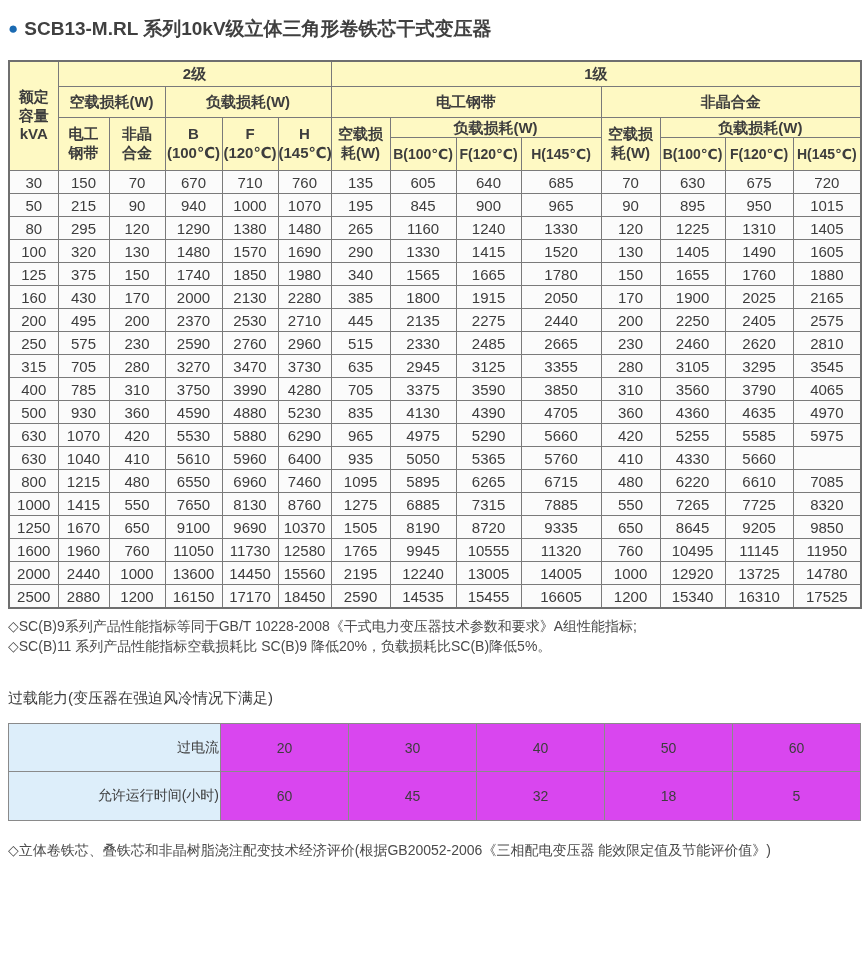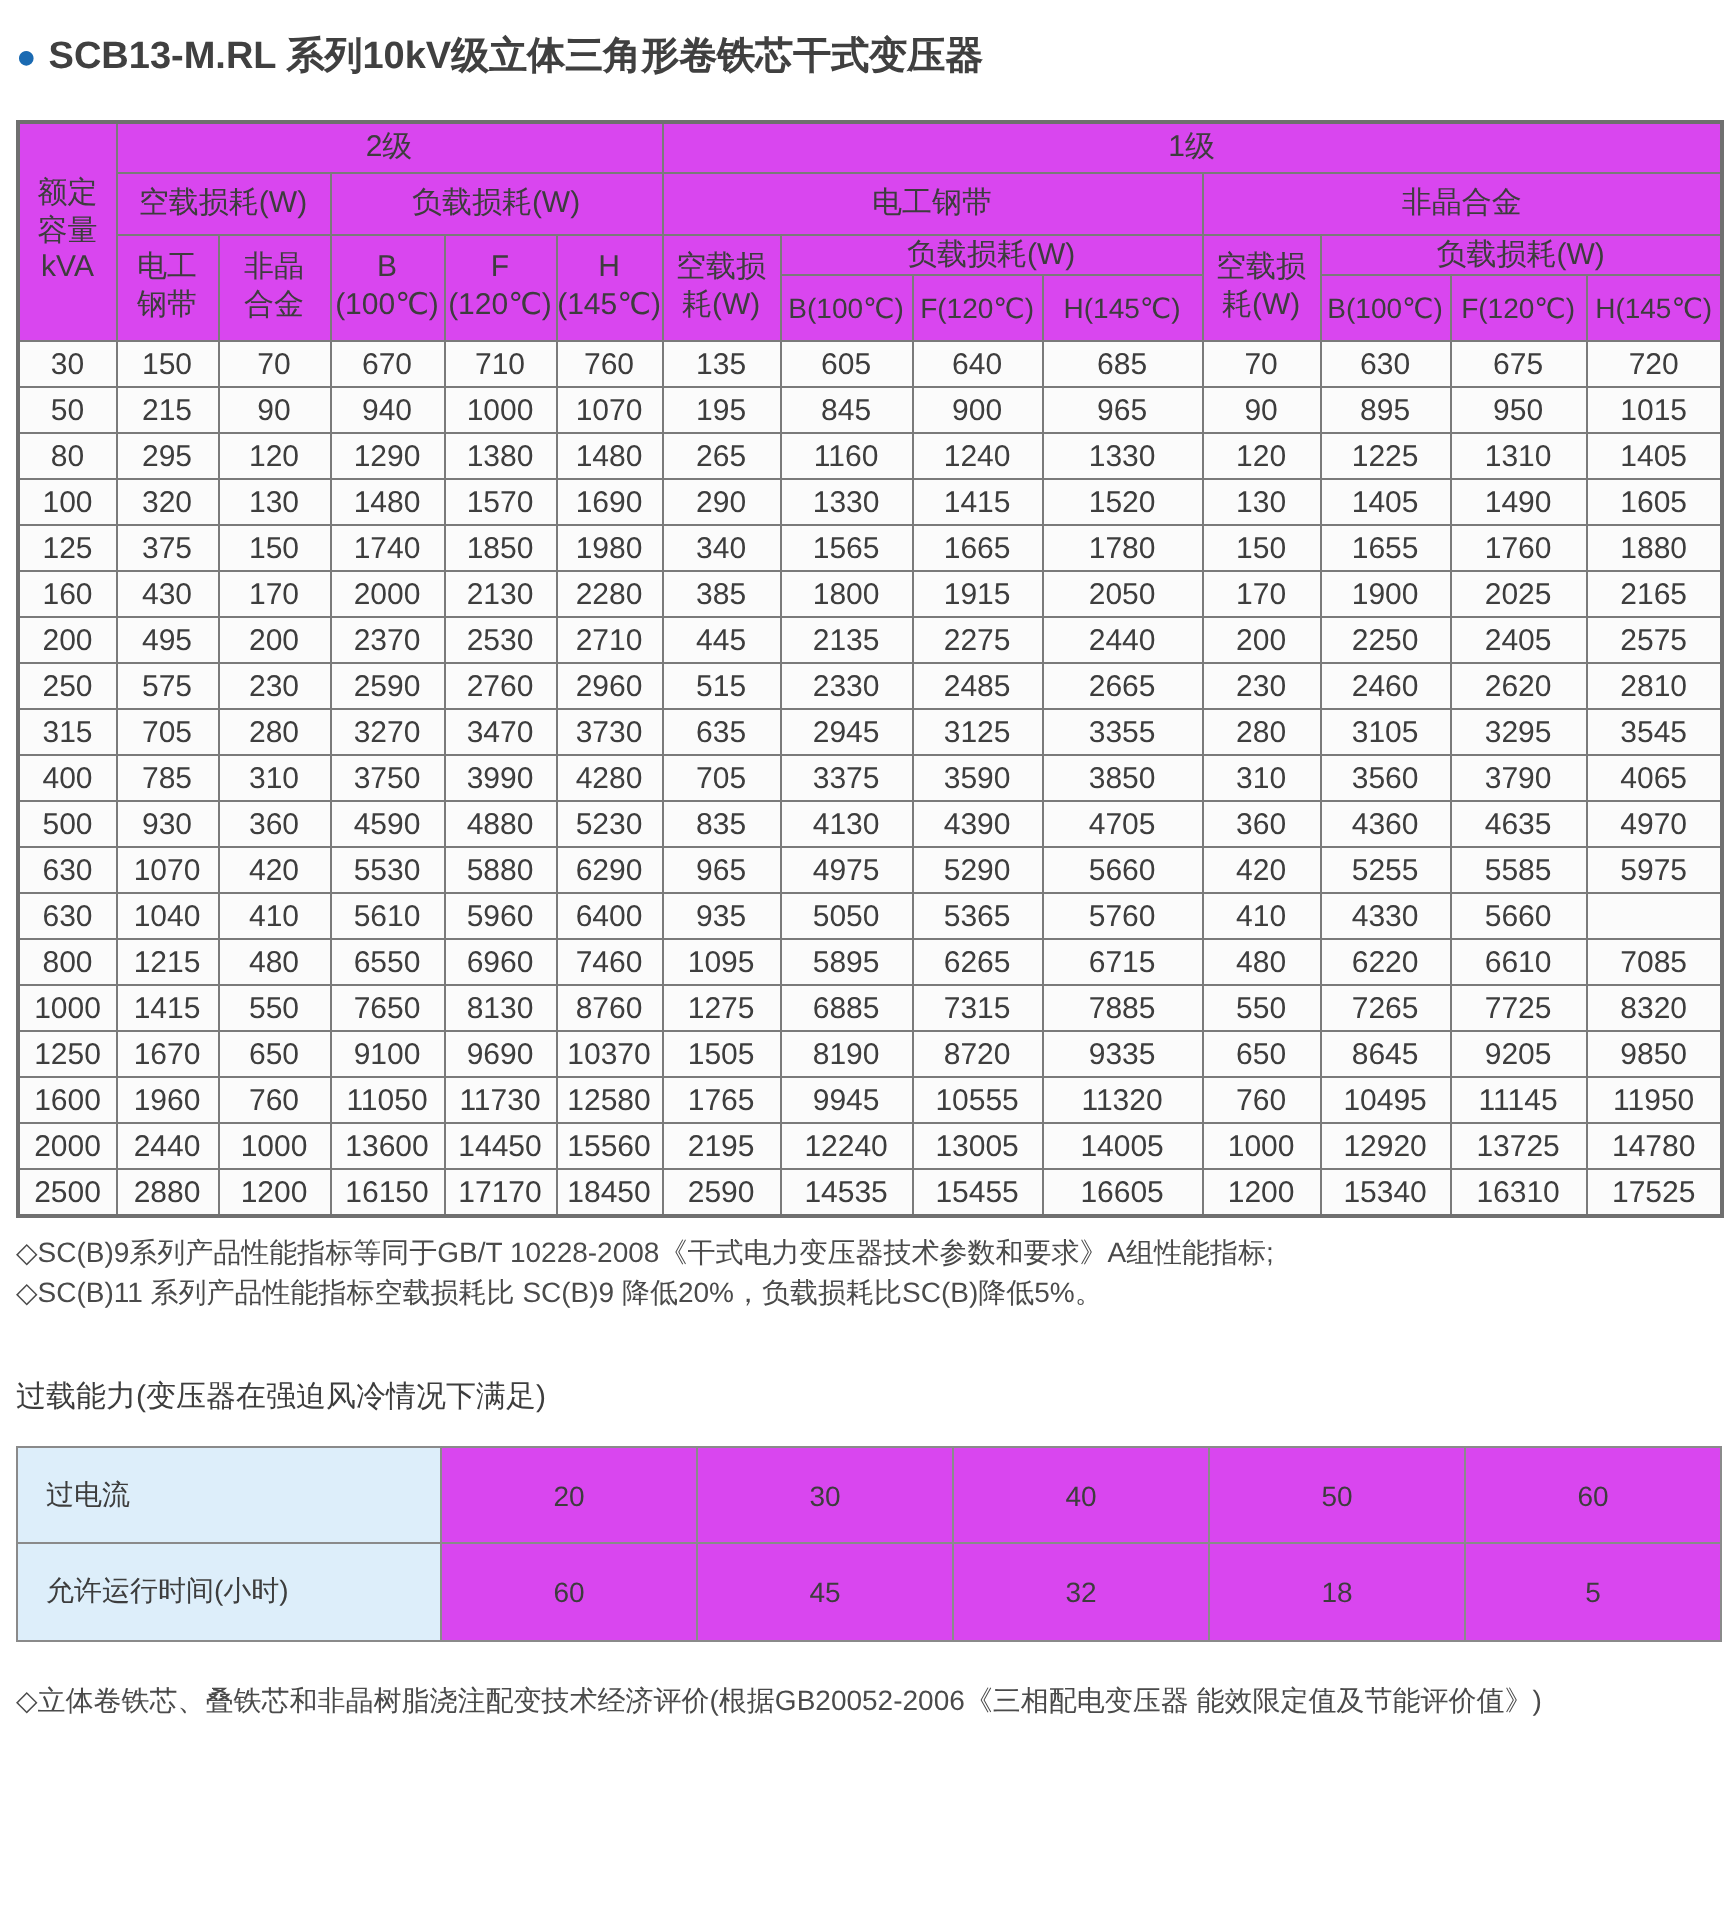--- a/index.html
+++ b/index.html
@@ -26,21 +26,21 @@
   .main-table{
     margin-top:19px;width:852px;
     border:2px solid #6f6f6f;
   }
   .main-table th,.main-table td{
     border:1px solid #7a7a7a;
     text-align:center;vertical-align:middle;
     font-weight:normal;color:#3d3d3d;
     padding:0;
   }
-  .main-table th{background:#d946ef;font-size:15px;line-height:1.3;}
+  .main-table th{background:#fef9c3;font-size:15px;line-height:1.3;font-weight:bold;}
   .main-table tr.h1 th{height:24px;}
   .main-table tr.h2 th{height:30px;margin-top:12px;}
   .main-table tr.h4 th{height:32px;font-size:14px;}
   .main-table th.two-line{line-height:1.25;}
   .main-table td{font-size:15px;height:22px;background:#fbfbfb;}
 
   
   .notes{margin-top:8px;font-size:14px;color:#4a4a4a;line-height:1.42;}
   .notes .notes-title{margin:0;}
   .notes .note-item{margin:0;}
@@ -48,21 +48,21 @@
   
   .overload-title{margin-top:32px;font-size:15px;color:#3d3d3d;}
   .overload-table{
     margin-top:15px;width:852px;border:1px solid #8a8a8a;
   }
   .overload-table td{
     border:1px solid #8a8a8a;font-size:14px;color:#3d3d3d;
     text-align:center;vertical-align:middle;background:#d946ef;
   }
   .overload-table td.row-label{
-    background:#ddeefa;text-align:left;padding-left:14px;
+    background:#ddeefa;text-align:right;padding-left:14px;
   }
   .overload-table tr.r1 td{height:45px;}
   .overload-table tr.r2 td{height:46px;}
 
   .footer-note{margin-top:21px;font-size:14px;color:#4a4a4a;}
 </style>
 </head>
 <body>
 
 <div class="page">

